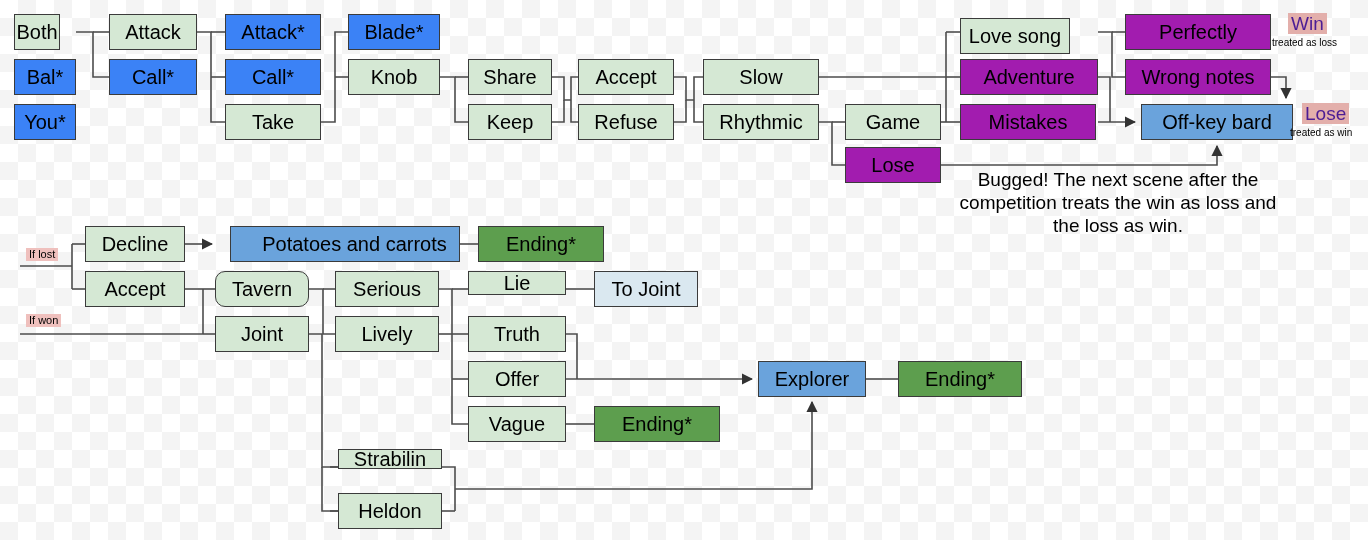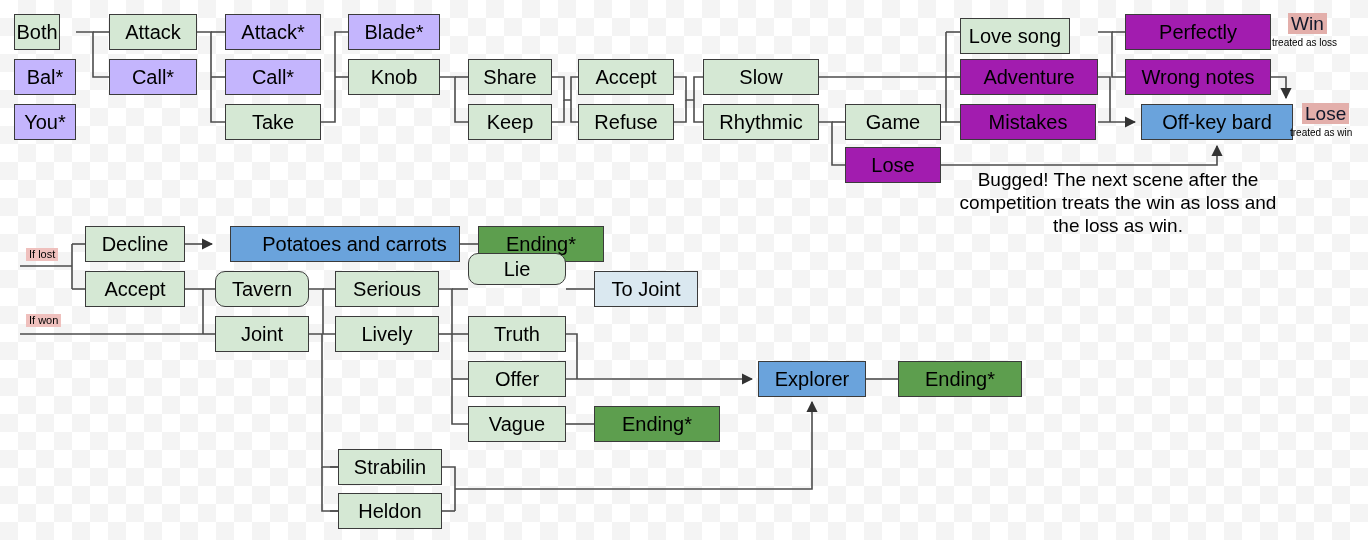--- a/index.html
+++ b/index.html
@@ -26,30 +26,30 @@
     box-sizing:border-box;
     border:1.5px solid #3b3b3b;
     display:flex;align-items:center;justify-content:center;
     font-size:20px;
     color:#000000;
     line-height:1;
     white-space:nowrap;
     z-index:2;
   }
   .n-green{background:#d5e8d4;}
-  .n-gray{background:#c4b5fd;}
+  .n-gray{background:#3b82f6;}
   .n-pink{background:#a21caf;align-items:center;}
   .n-blue{background:#6aa3dc;}
   .n-dgreen{background:#5d9e4e;}
   .n-ltblue{background:#dae8f0;}
 
   .tag{
     position:absolute;z-index:3;
     background:#e3afab;
-    color:#0f172a;
+    color:#4c1d95;
     font-size:19px;
     line-height:1;
     padding:1px 3px;
     white-space:nowrap;
   }
   .tag-sub{
     position:absolute;z-index:3;
     font-size:10px;color:#000;white-space:nowrap;line-height:1;
   }
   .edgelabel{
@@ -276,21 +276,21 @@
       <span>Joint</span>
     </div>
 
   <div class="node n-green" style="left:335px;top:271px;width:104px;height:36px;">
       <span>Serious</span>
     </div>
   <div class="node n-green" style="left:335px;top:316px;width:104px;height:36px;">
       <span>Lively</span>
     </div>
 
-  <div class="node n-green" style="left:468px;top:253px;width:98px;height:32px;border-radius:10px;">
+  <div class="node n-green" style="left:468px;top:271px;width:98px;height:24px;">
       <span>Lie</span>
     </div>
   <div class="node n-green" style="left:468px;top:316px;width:98px;height:36px;">
       <span>Truth</span>
     </div>
   <div class="node n-green" style="left:468px;top:361px;width:98px;height:36px;text-align:center;">
       <span>Offer</span>
     </div>
   <div class="node n-green" style="left:468px;top:406px;width:98px;height:36px;">
       <span>Vague</span>
@@ -303,21 +303,21 @@
       <span>Ending*</span>
     </div>
 
   <div class="node n-blue" style="left:758px;top:361px;width:108px;height:36px;">
       <span>Explorer</span>
     </div>
   <div class="node n-dgreen" style="left:898px;top:361px;width:124px;height:36px;">
       <span>Ending*</span>
     </div>
 
-  <div class="node n-green" style="left:338px;top:449px;width:104px;height:36px;">
+  <div class="node n-green" style="left:338px;top:449px;width:104px;height:20px;">
       <span>Strabilin</span>
     </div>
   <div class="node n-green" style="left:338px;top:493px;width:104px;height:36px;">
       <span>Heldon</span>
     </div>
 
   <div class="tag" style="left:1288px;top:13px;"><span>Win</span></div>
   <div class="tag-sub" style="left:1272px;top:38px;">treated as loss</div>
 
   <div class="tag" style="left:1302px;top:103px;"><span>Lose</span></div>

